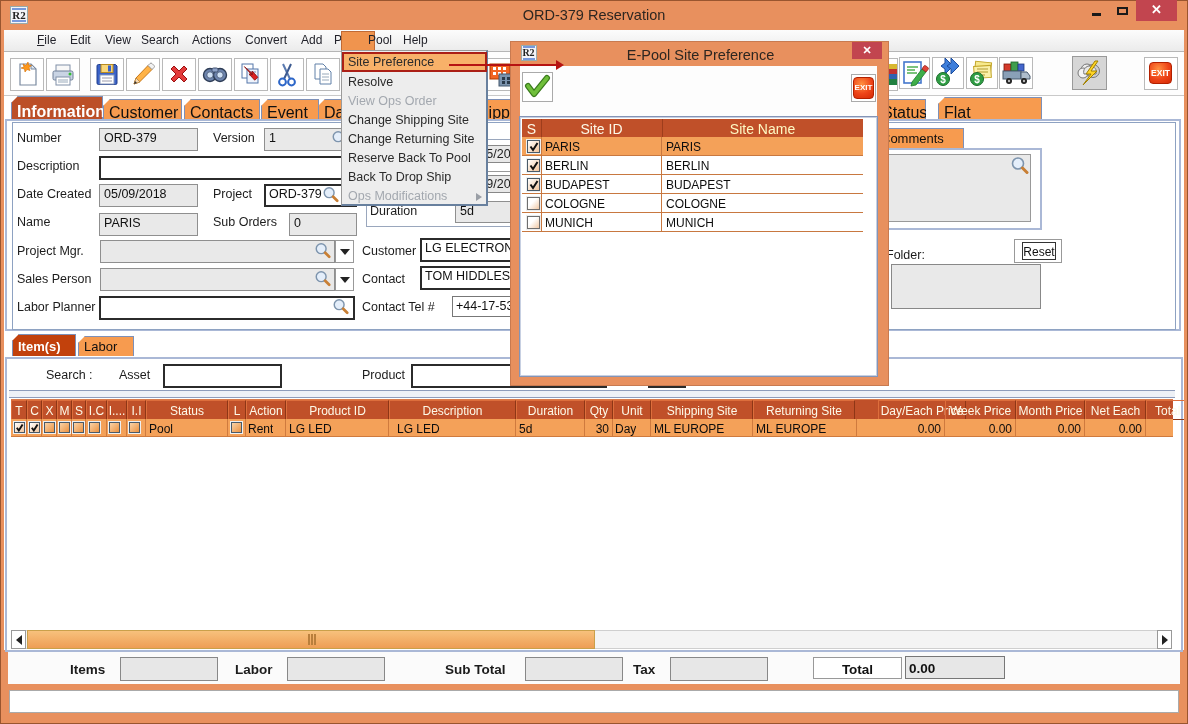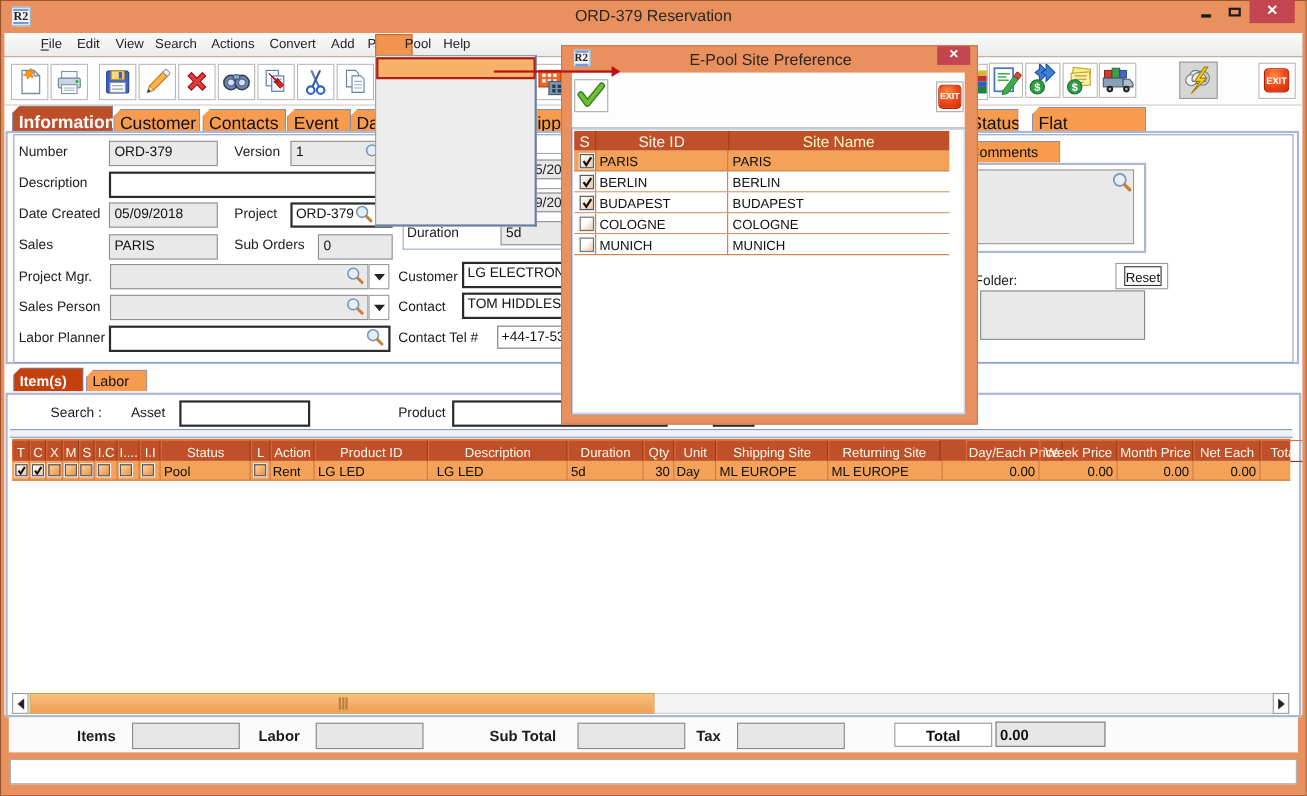--- a/index.html
+++ b/index.html
@@ -242,21 +242,21 @@
   <div class="fld" style="left:264px;top:128px;width:93px;height:23px;">1</div>
 
   <div class="lbl" style="left:17px;top:159px;">Description</div>
   <div class="wfld" style="left:99px;top:156px;width:731px;height:24px;"></div>
 
   <div class="lbl" style="left:17px;top:187px;">Date Created</div>
   <div class="fld" style="left:99px;top:184px;width:99px;height:23px;">05/09/2018</div>
   <div class="lbl" style="left:213px;top:187px;">Project</div>
   <div class="wfld" style="left:264px;top:184px;width:93px;height:23px;">ORD-379</div>
 
-  <div class="lbl" style="left:17px;top:215px;">Sales</div>
+  <div class="lbl" style="left:17px;top:215px;">Name</div>
   <div class="fld" style="left:99px;top:213px;width:99px;height:23px;">PARIS</div>
   <div class="lbl" style="left:213px;top:215px;">Sub Orders</div>
   <div class="fld" style="left:289px;top:213px;width:68px;height:23px;">0</div>
 
   <div class="lbl" style="left:17px;top:244px;">Project Mgr.</div>
   <div class="fld" style="left:100px;top:240px;width:235px;height:23px;"></div>
   <div class="ab" style="left:335px;top:240px;width:19px;height:23px;background:#fff;border:1px solid #999;box-sizing:border-box;"></div>
   <div class="ab" style="left:340px;top:249px;width:0;height:0;border:5px solid transparent;border-top:6px solid #222;"></div>
 
   <div class="lbl" style="left:17px;top:272px;">Sales Person</div>
@@ -439,20 +439,31 @@
   <div class="ab" style="left:525px;top:657px;width:98px;height:24px;background:#e7e7e7;border:1px solid #888;box-sizing:border-box;"></div>
   <div class="lbl" style="left:633px;top:662px;font-weight:bold;font-size:13.5px;">Tax</div>
   <div class="ab" style="left:670px;top:657px;width:98px;height:24px;background:#e7e7e7;border:1px solid #888;box-sizing:border-box;"></div>
   <div class="ab" style="left:813px;top:657px;width:89px;height:22px;background:#fff;border:1px solid #999;box-sizing:border-box;font-size:13.5px;font-weight:bold;text-align:center;padding-top:4px;color:#111;">Total</div>
   <div class="ab" style="left:905px;top:656px;width:100px;height:23px;background:#e7e7e7;border:1px solid #777;box-sizing:border-box;font-size:13.5px;font-weight:bold;padding:4px 0 0 3px;color:#111;">0.00</div>
 
   <div class="ab" style="left:9px;top:690px;width:1170px;height:23px;background:#fff;border:1px solid #aaa;box-sizing:border-box;"></div>
 
   <div class="ab" style="left:341px;top:50px;width:147px;height:156px;background:#ededed;border:1px solid #9a9a9a;border-right:2px solid #68809e;border-bottom:2px solid #68809e;box-sizing:border-box;z-index:40;"></div>
   <div class="ab" style="left:342px;top:52px;width:145px;height:20px;background:#f8b169;border:2px solid #ab1f16;box-sizing:border-box;z-index:41;"></div>
+  <div class="ab" style="left:341px;top:50px;width:147px;height:156px;z-index:42;">
+    <div class="ddi" style="top:5px;">Site Preference</div>
+    <div class="ddi" style="top:25px;">Resolve</div>
+    <div class="ddi ddg" style="top:44px;">View Ops Order</div>
+    <div class="ddi" style="top:63px;">Change Shipping Site</div>
+    <div class="ddi" style="top:82px;">Change Returning Site</div>
+    <div class="ddi" style="top:101px;">Reserve Back To Pool</div>
+    <div class="ddi" style="top:120px;">Back To Drop Ship</div>
+    <div class="ddi ddg" style="top:139px;">Ops Modifications</div>
+    <div class="ab" style="left:135px;top:143px;width:0;height:0;border:4px solid transparent;border-left:6px solid #9a9fa6;"></div>
+  </div>
 
   <div class="ab" id="dialog" style="left:510px;top:41px;width:379px;height:345px;background:#e8905e;z-index:50;border:1px solid #c87a50;box-sizing:border-box;">
     <div class="ab" style="left:10px;top:3px;width:16px;height:16px;background:#f4f4f8;border:1px solid #9aa;box-sizing:border-box;">
       <div class="ab" style="left:1px;top:0;width:12px;height:2px;background:#7799dd;"></div>
       <div class="ab" style="left:0;top:2px;width:13px;height:10px;font-family:'Liberation Serif',serif;font-size:10px;font-weight:bold;color:#222;line-height:10px;text-align:center;">R2</div>
       <div class="ab" style="left:1px;top:12px;width:12px;height:2px;background:#7799dd;"></div>
     </div>
     <div class="ab" style="left:0;top:5px;width:379px;text-align:center;font-size:14.5px;color:#2d2620;">E-Pool Site Preference</div>
     <div class="ab" style="left:341px;top:0;width:30px;height:17px;background:#c2454f;color:#fff;font-size:11px;font-weight:bold;text-align:center;line-height:17px;">✕</div>
 

